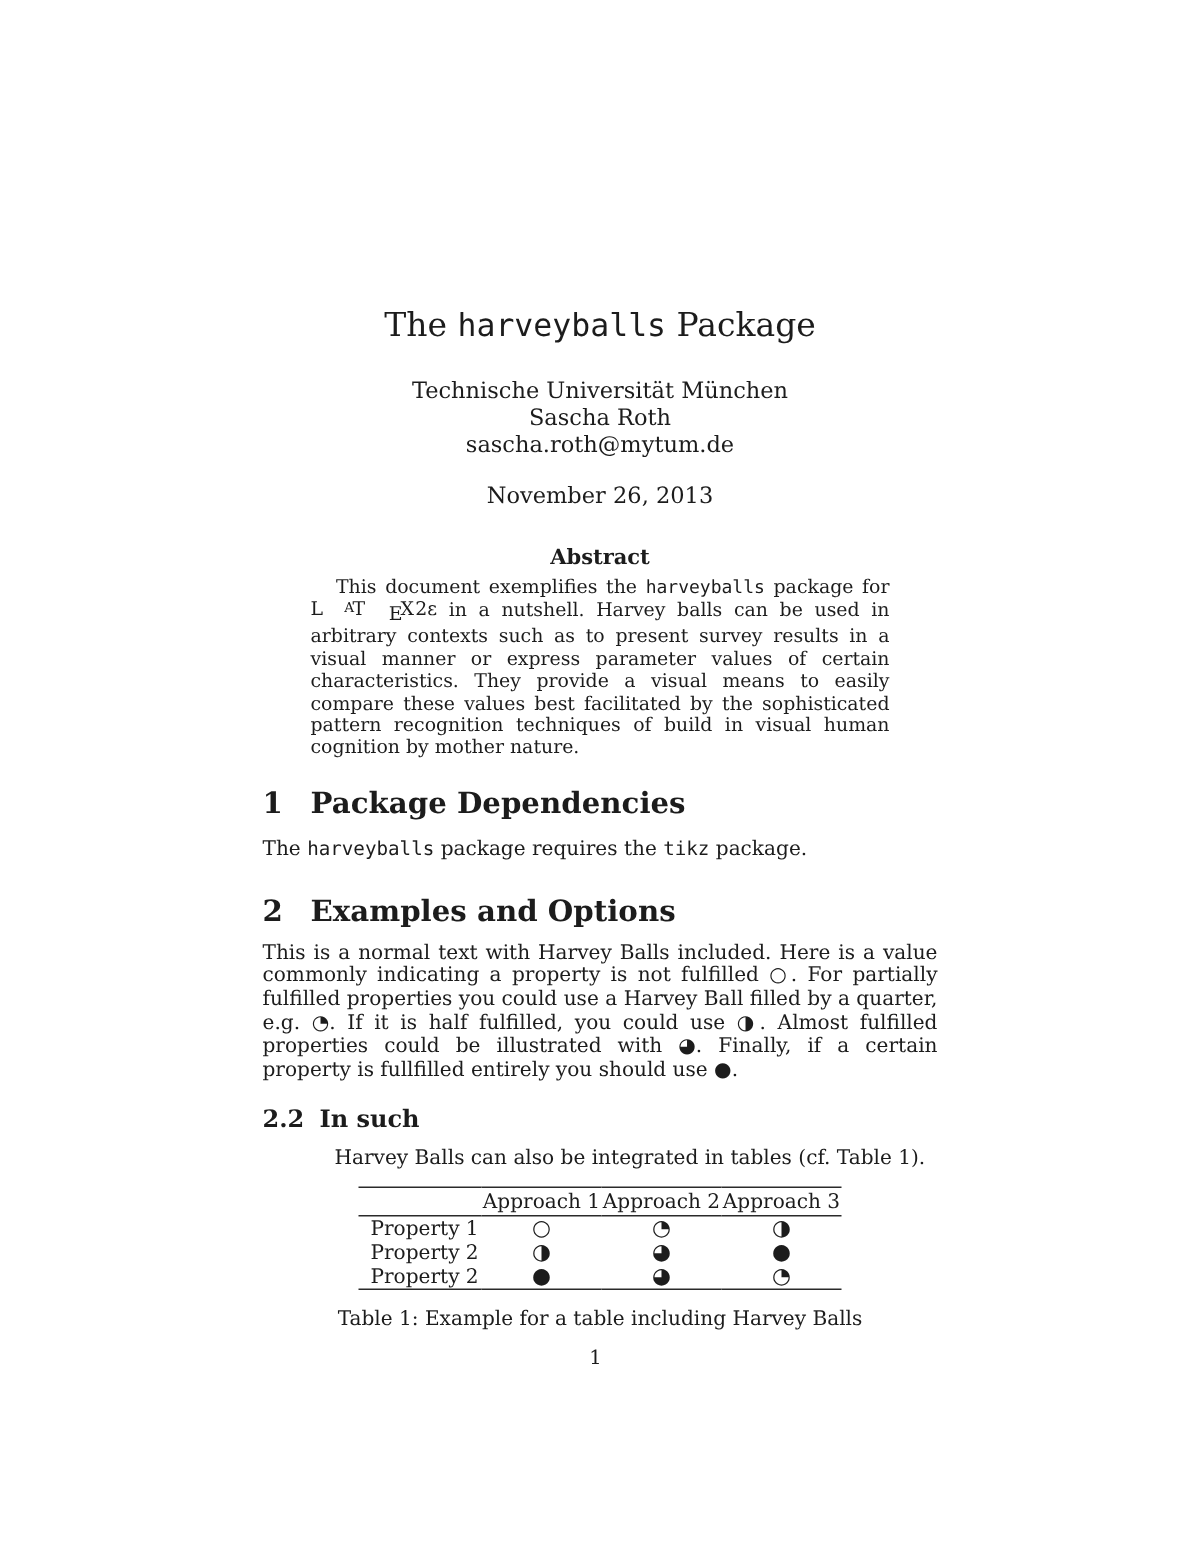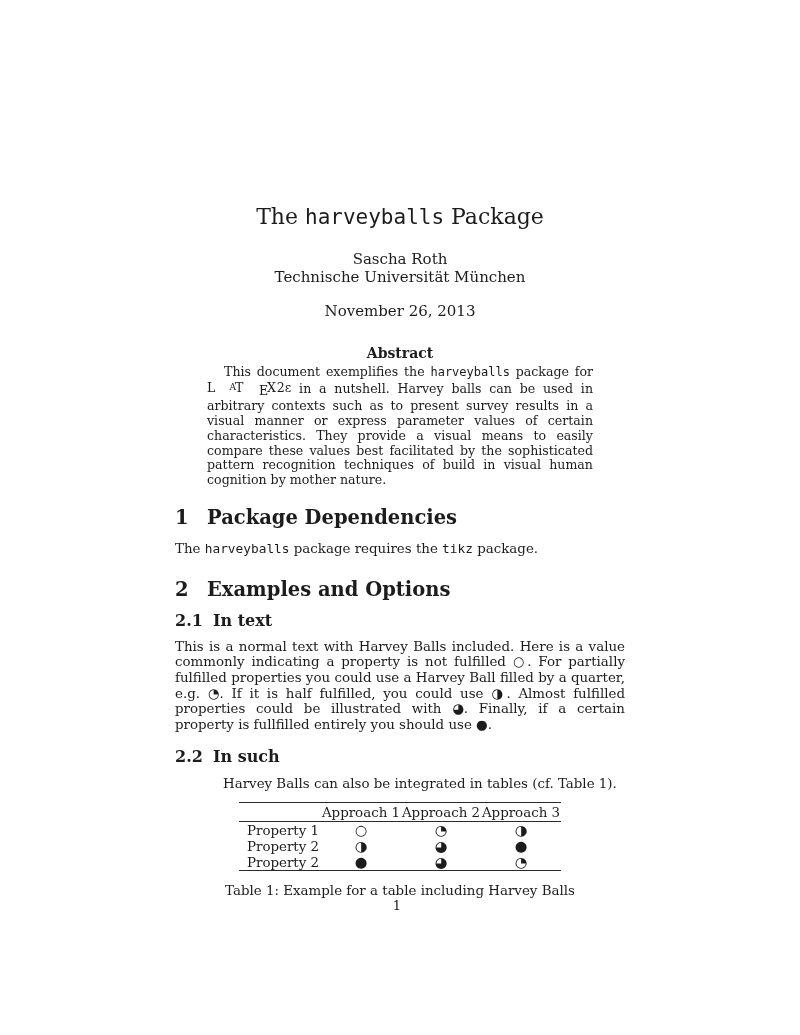--- a/index.html
+++ b/index.html
@@ -150,36 +150,36 @@
 </style>
 </head>
 <body>
 
 <div class="page">
   <div class="content">
 
     <h1 class="doc-title"><span>The </span><span class="tt">harveyballs</span><span> Package</span></h1>
 
     <div class="author-block">
+      <div>Technische Universität München</div>
       <div>Sascha Roth</div>
-      <div>Technische Universität München</div>
+      <div>sascha.roth@mytum.de</div>
     </div>
 
     <div class="doc-date">November 26, 2013</div>
 
     <div class="abstract-heading">Abstract</div>
     <p class="abstract-body"><span>This document exemplifies the </span><span class="tt">harveyballs</span><span> package for </span><span class="latex"><span>L</span><span class="latex-a">A</span><span>T</span><span class="latex-e">E</span><span>X</span><span class="latex-suffix">2ε</span></span><span> in a nutshell. Harvey balls can be used in arbitrary contexts such as to present survey results in a visual manner or express parameter values of certain characteristics. They provide a visual means to easily compare these values best facilitated by the sophisticated pattern recognition techniques of build in visual human cognition by mother nature.</span></p>
 
     <h2 class="sec-heading sec1"><span class="sec-num">1</span><span>Package Dependencies</span></h2>
 
     <p class="body-para para-s1"><span>The </span><span class="tt">harveyballs</span><span> package requires the </span><span class="tt">tikz</span><span> package.</span></p>
 
     <h2 class="sec-heading sec2"><span class="sec-num">2</span><span>Examples and Options</span></h2>
 
-    <h3 class="subsec-heading sec21"><span class="sec-num">2.1</span><span>In text</span></h3>
 
     <p class="body-para para-s21"><span>This is a normal text with Harvey Balls included. Here is a value commonly indicating a property is not fulfilled </span><span class="hb">○</span><span>. For partially fulfilled properties you could use a Harvey Ball filled by a quarter, e.g. </span><span class="hb">◔</span><span>. If it is half fulfilled, you could use </span><span class="hb">◑</span><span>. Almost fulfilled properties could be illustrated with </span><span class="hb">◕</span><span>. Finally, if a certain property is fullfilled entirely you should use </span><span class="hb">●</span><span>.</span></p>
 
     <h3 class="subsec-heading sec22"><span class="sec-num">2.2</span><span>In such</span></h3>
 
     <p class="body-para para-s22">Harvey Balls can also be integrated in tables (cf. Table 1).</p>
 
     <div class="table-wrap">
       <table class="harvey-table">
         <colgroup>

